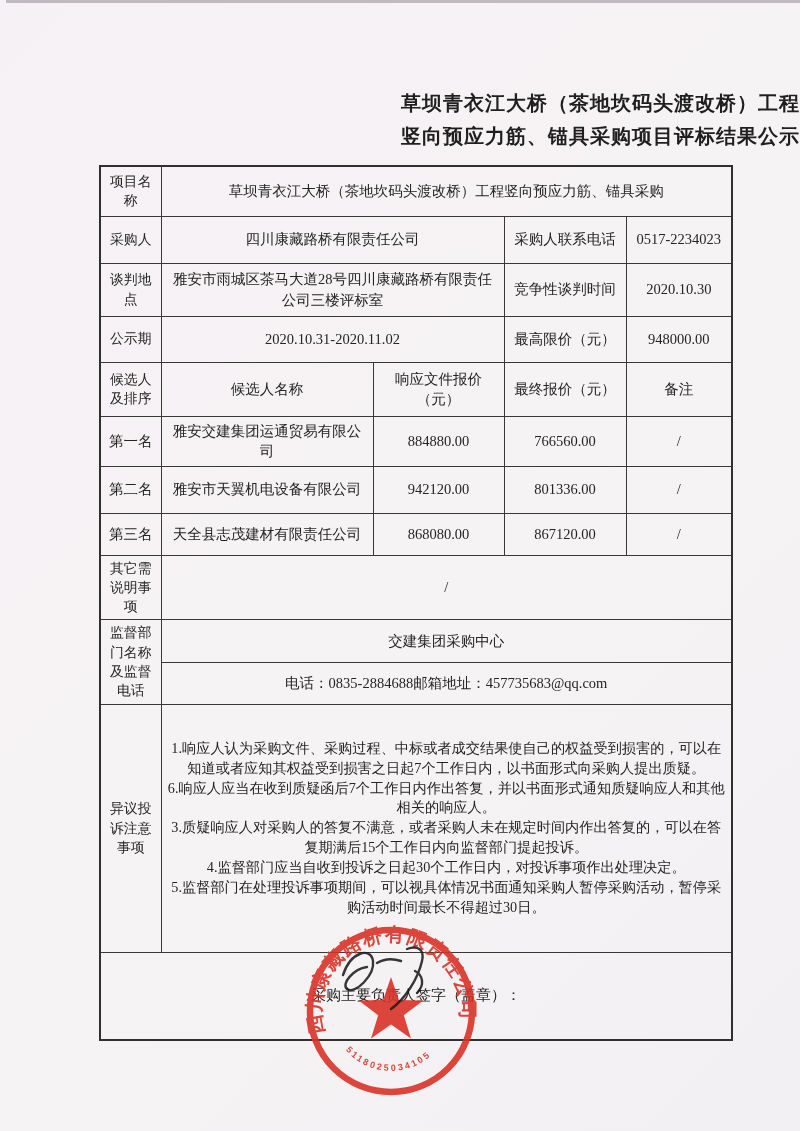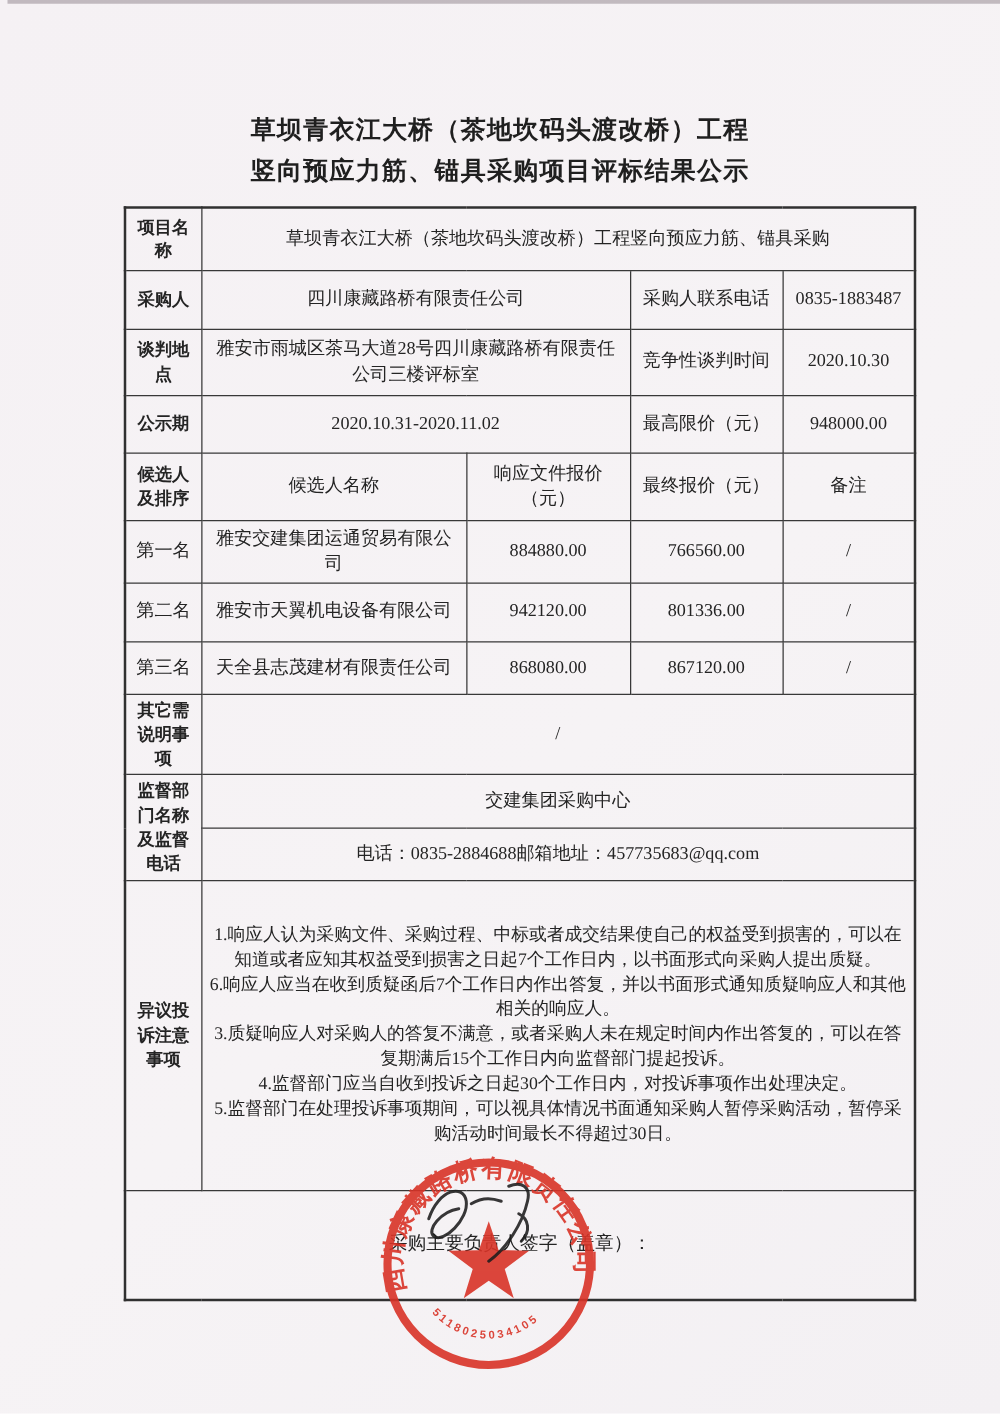--- a/index.html
+++ b/index.html
@@ -10,42 +10,42 @@
     font-family:"Liberation Serif", serif;
     color:#262626;
     overflow:hidden;
   }
   .scan-edge {
     position:absolute; top:0; left:6px; right:0; height:3px;
     background:#8d8189; opacity:.5;
   }
   .title {
     position:absolute; top:90px; left:0; width:100%;
-    text-align:center;
+    text-align:right;
     font-family:"Liberation Sans", sans-serif;
     font-weight:bold; font-size:20px; color:#1f1f1f;
     letter-spacing:1px;
   }
   .title .line2 { margin-top:6px; }
 
   table.doc {
     position:absolute; left:99px; top:165px;
     width:632px;
     border-collapse:collapse; table-layout:fixed;
     font-size:14.5px; color:#242424;
   }
   table.doc td {
     border:1.5px solid #383838;
     padding:3px 6px;
     text-align:center; vertical-align:middle;
     line-height:1.4;
     overflow:hidden;
   }
   table.doc { border:2px solid #303030; }
-  td.lab { font-size:13.8px; padding:2px 1px;font-weight:bold; }
+  td.lab { font-size:13.8px; padding:2px 1px; }
   td.left { text-align:left; }
   td.prewrap { white-space:pre-line; }
   td.notes { text-align:left; padding:6px 10px; line-height:1.55; font-size:14.2px; }
   td.sig-row { text-align:left; padding-left:8px; font-size:15px; }
 
   tr.r1  { height:50px; }
   tr.r2  { height:47px; }
   tr.r3  { height:53px; }
   tr.r4  { height:46px; }
   tr.r5  { height:54px; }
@@ -87,21 +87,21 @@
     <tbody>
         <tr class="r1">
       <td class="lab">项目名称</td>
       <td class="left" colspan="4">草坝青衣江大桥（茶地坎码头渡改桥）工程竖向预应力筋、锚具采购</td>
     </tr>
 
     <tr class="r2">
       <td class="lab">采购人</td>
       <td class="left" colspan="2">四川康藏路桥有限责任公司</td>
       <td>采购人联系电话</td>
-      <td>0835-1883487</td>
+      <td>0517-2234023</td>
     </tr>
 
     <tr class="r3">
       <td class="lab">谈判地点</td>
       <td class="left" colspan="2">雅安市雨城区茶马大道28号四川康藏路桥有限责任公司三楼评标室</td>
       <td>竞争性谈判时间</td>
       <td>2020.10.30</td>
     </tr>
 
     <tr class="r4">

